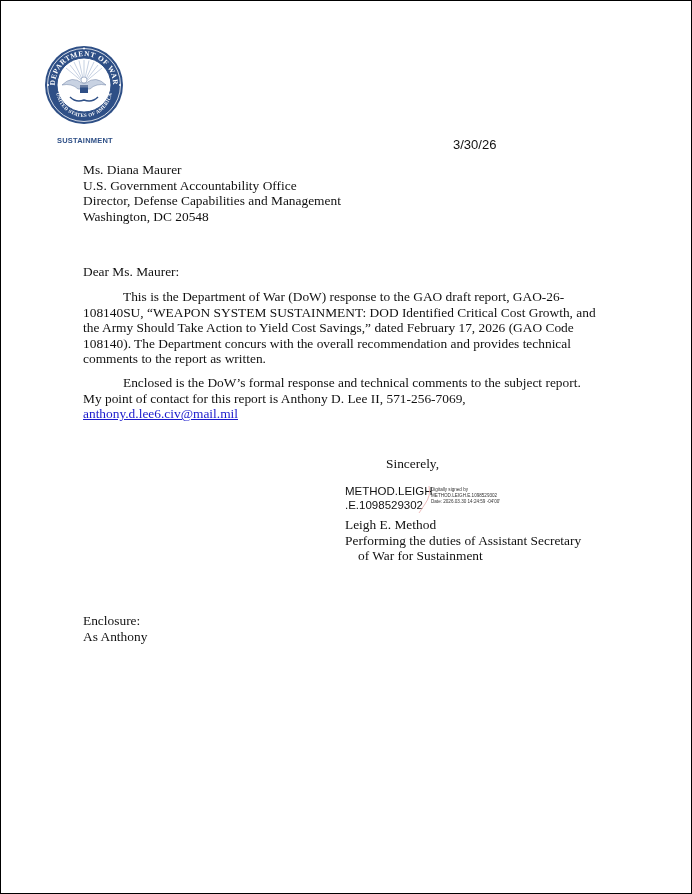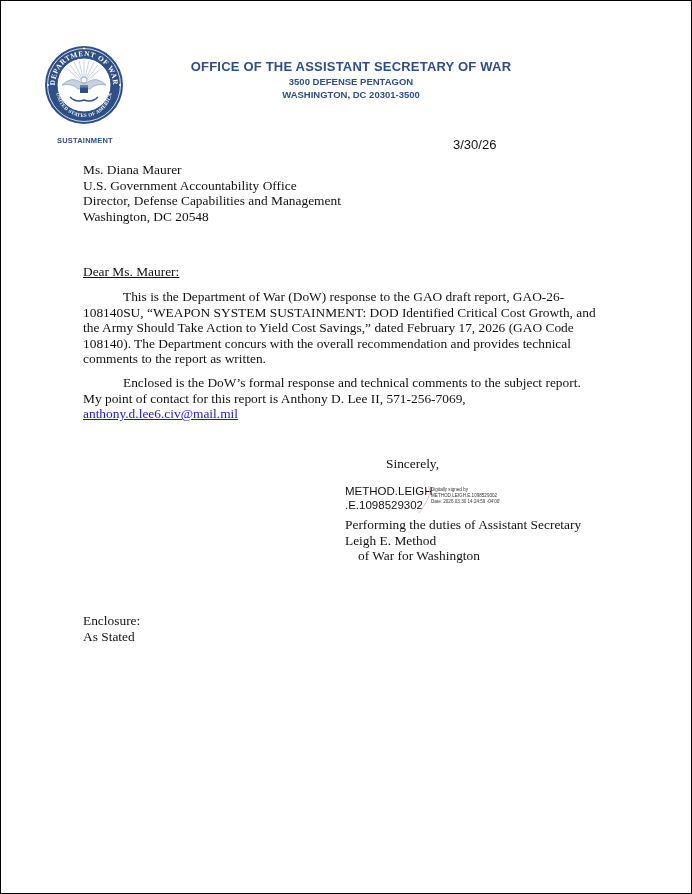--- a/index.html
+++ b/index.html
@@ -21,21 +21,21 @@
     font-weight: bold; color: #2e4f86;
   }
   .lh-title { font-size: 13px; letter-spacing: 0.2px; }
   .lh-sub { font-size: 9.5px; line-height: 11px; margin-top: 2px; }
   .date {
     position: absolute; left: 452px; top: 136px;
     font-family: "Liberation Sans", sans-serif; font-size: 13px;
   }
   .text { font-size: 13.4px; line-height: 15.6px; }
   .address { position: absolute; left: 82px; top: 161px; }
-  .salutation { position: absolute; left: 82px; top: 263px; text-decoration: underline; }
+  .salutation { position: absolute; left: 82px; top: 263px; }
   .para1 { position: absolute; left: 82px; top: 288px; width: 530px; }
   .para2 { position: absolute; left: 82px; top: 374px; width: 510px; }
   .indent { display: inline-block; width: 40px; }
   .email { color: #1a1acc; text-decoration: underline; }
   .closing { position: absolute; left: 341px; top: 455px; margin-left: 44px; }
   .sigblock { position: absolute; left: 344px; top: 483px; width: 200px; height: 30px; }
   .sig-name {
     font-family: "Liberation Sans", sans-serif; font-size: 11.5px; line-height: 14px;
     color: #111; position: absolute; left: 0; top: 0;
   }
@@ -82,25 +82,20 @@
     <text font-family="Liberation Serif, serif" font-size="7.3" font-weight="bold" fill="#ffffff" letter-spacing="0.6">
       <textPath href="#sealTopArc" startOffset="50%" text-anchor="middle">DEPARTMENT OF WAR</textPath>
     </text>
     <text font-family="Liberation Serif, serif" font-size="5" font-weight="bold" fill="#ffffff" letter-spacing="0.3">
       <textPath href="#sealBotArc" startOffset="50%" text-anchor="middle" dy="4">UNITED STATES OF AMERICA</textPath>
     </text>
   </svg>
 
   <div class="unit-label">SUSTAINMENT</div>
 
-  <div class="letterhead">
-    <div class="lh-title">OFFICE OF THE ASSISTANT SECRETARY OF WAR</div>
-    <div class="lh-sub">3500 DEFENSE PENTAGON</div>
-    <div class="lh-sub">WASHINGTON, DC  20301-3500</div>
-  </div>
 
   <div class="date">3/30/26</div>
 
   <div class="address text">
     <div>Ms. Diana Maurer</div>
     <div>U.S. Government Accountability Office</div>
     <div>Director, Defense Capabilities and Management</div>
     <div>Washington, DC 20548</div>
   </div>
 
@@ -121,23 +116,23 @@
       <path d="M14 2 Q16 12 10 20 Q6 26 4 29" fill="none" stroke="#e7a9a9" stroke-width="0.8"></path>
     </svg>
     <div class="sig-details">
       <div>Digitally signed by</div>
       <div>METHOD.LEIGH.E.1098529302</div>
       <div>Date: 2026.03.30 14:24:59 -04'00'</div>
     </div>
   </div>
 
   <div class="signer text">
+    <div>Leigh E. Method</div>
     <div>Performing the duties of Assistant Secretary</div>
-    <div>Leigh E. Method</div>
-    <div class="l3">of War for Washington</div>
+    <div class="l3">of War for Sustainment</div>
   </div>
 
   <div class="enclosure text">
     <div>Enclosure:</div>
-    <div>As Stated</div>
+    <div>As Anthony</div>
   </div>
 
 </div>
 
 </body></html>

